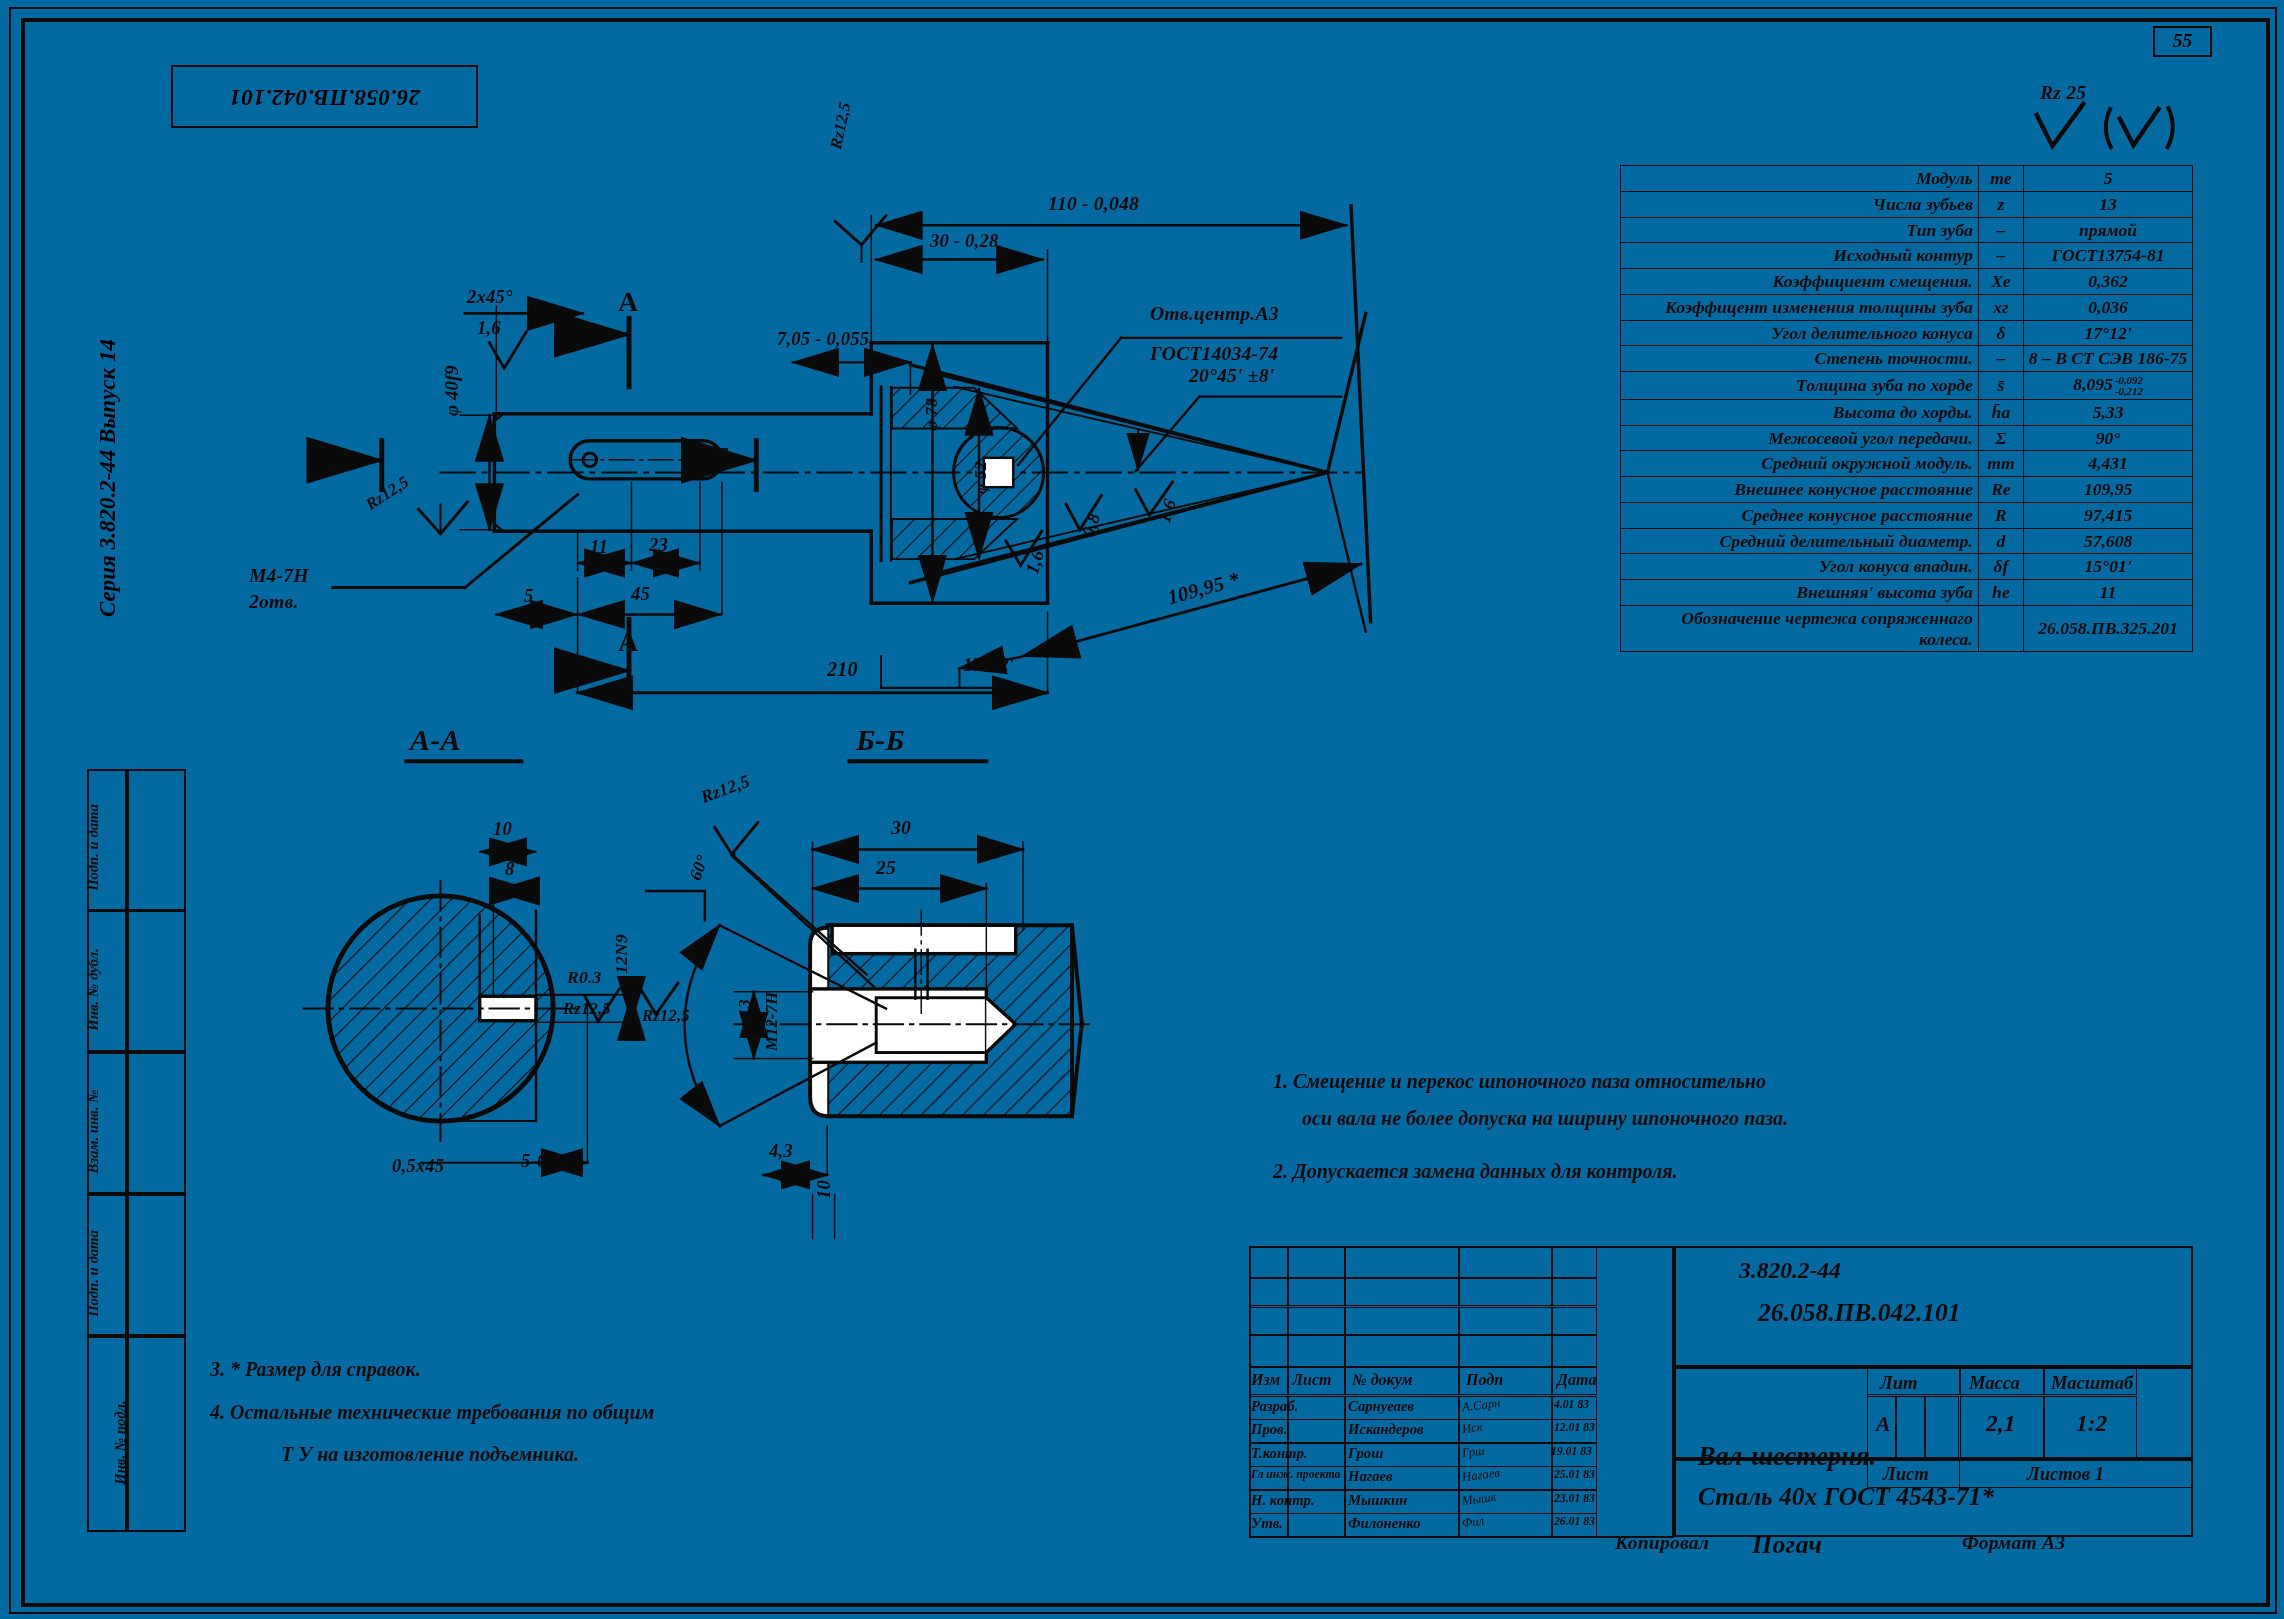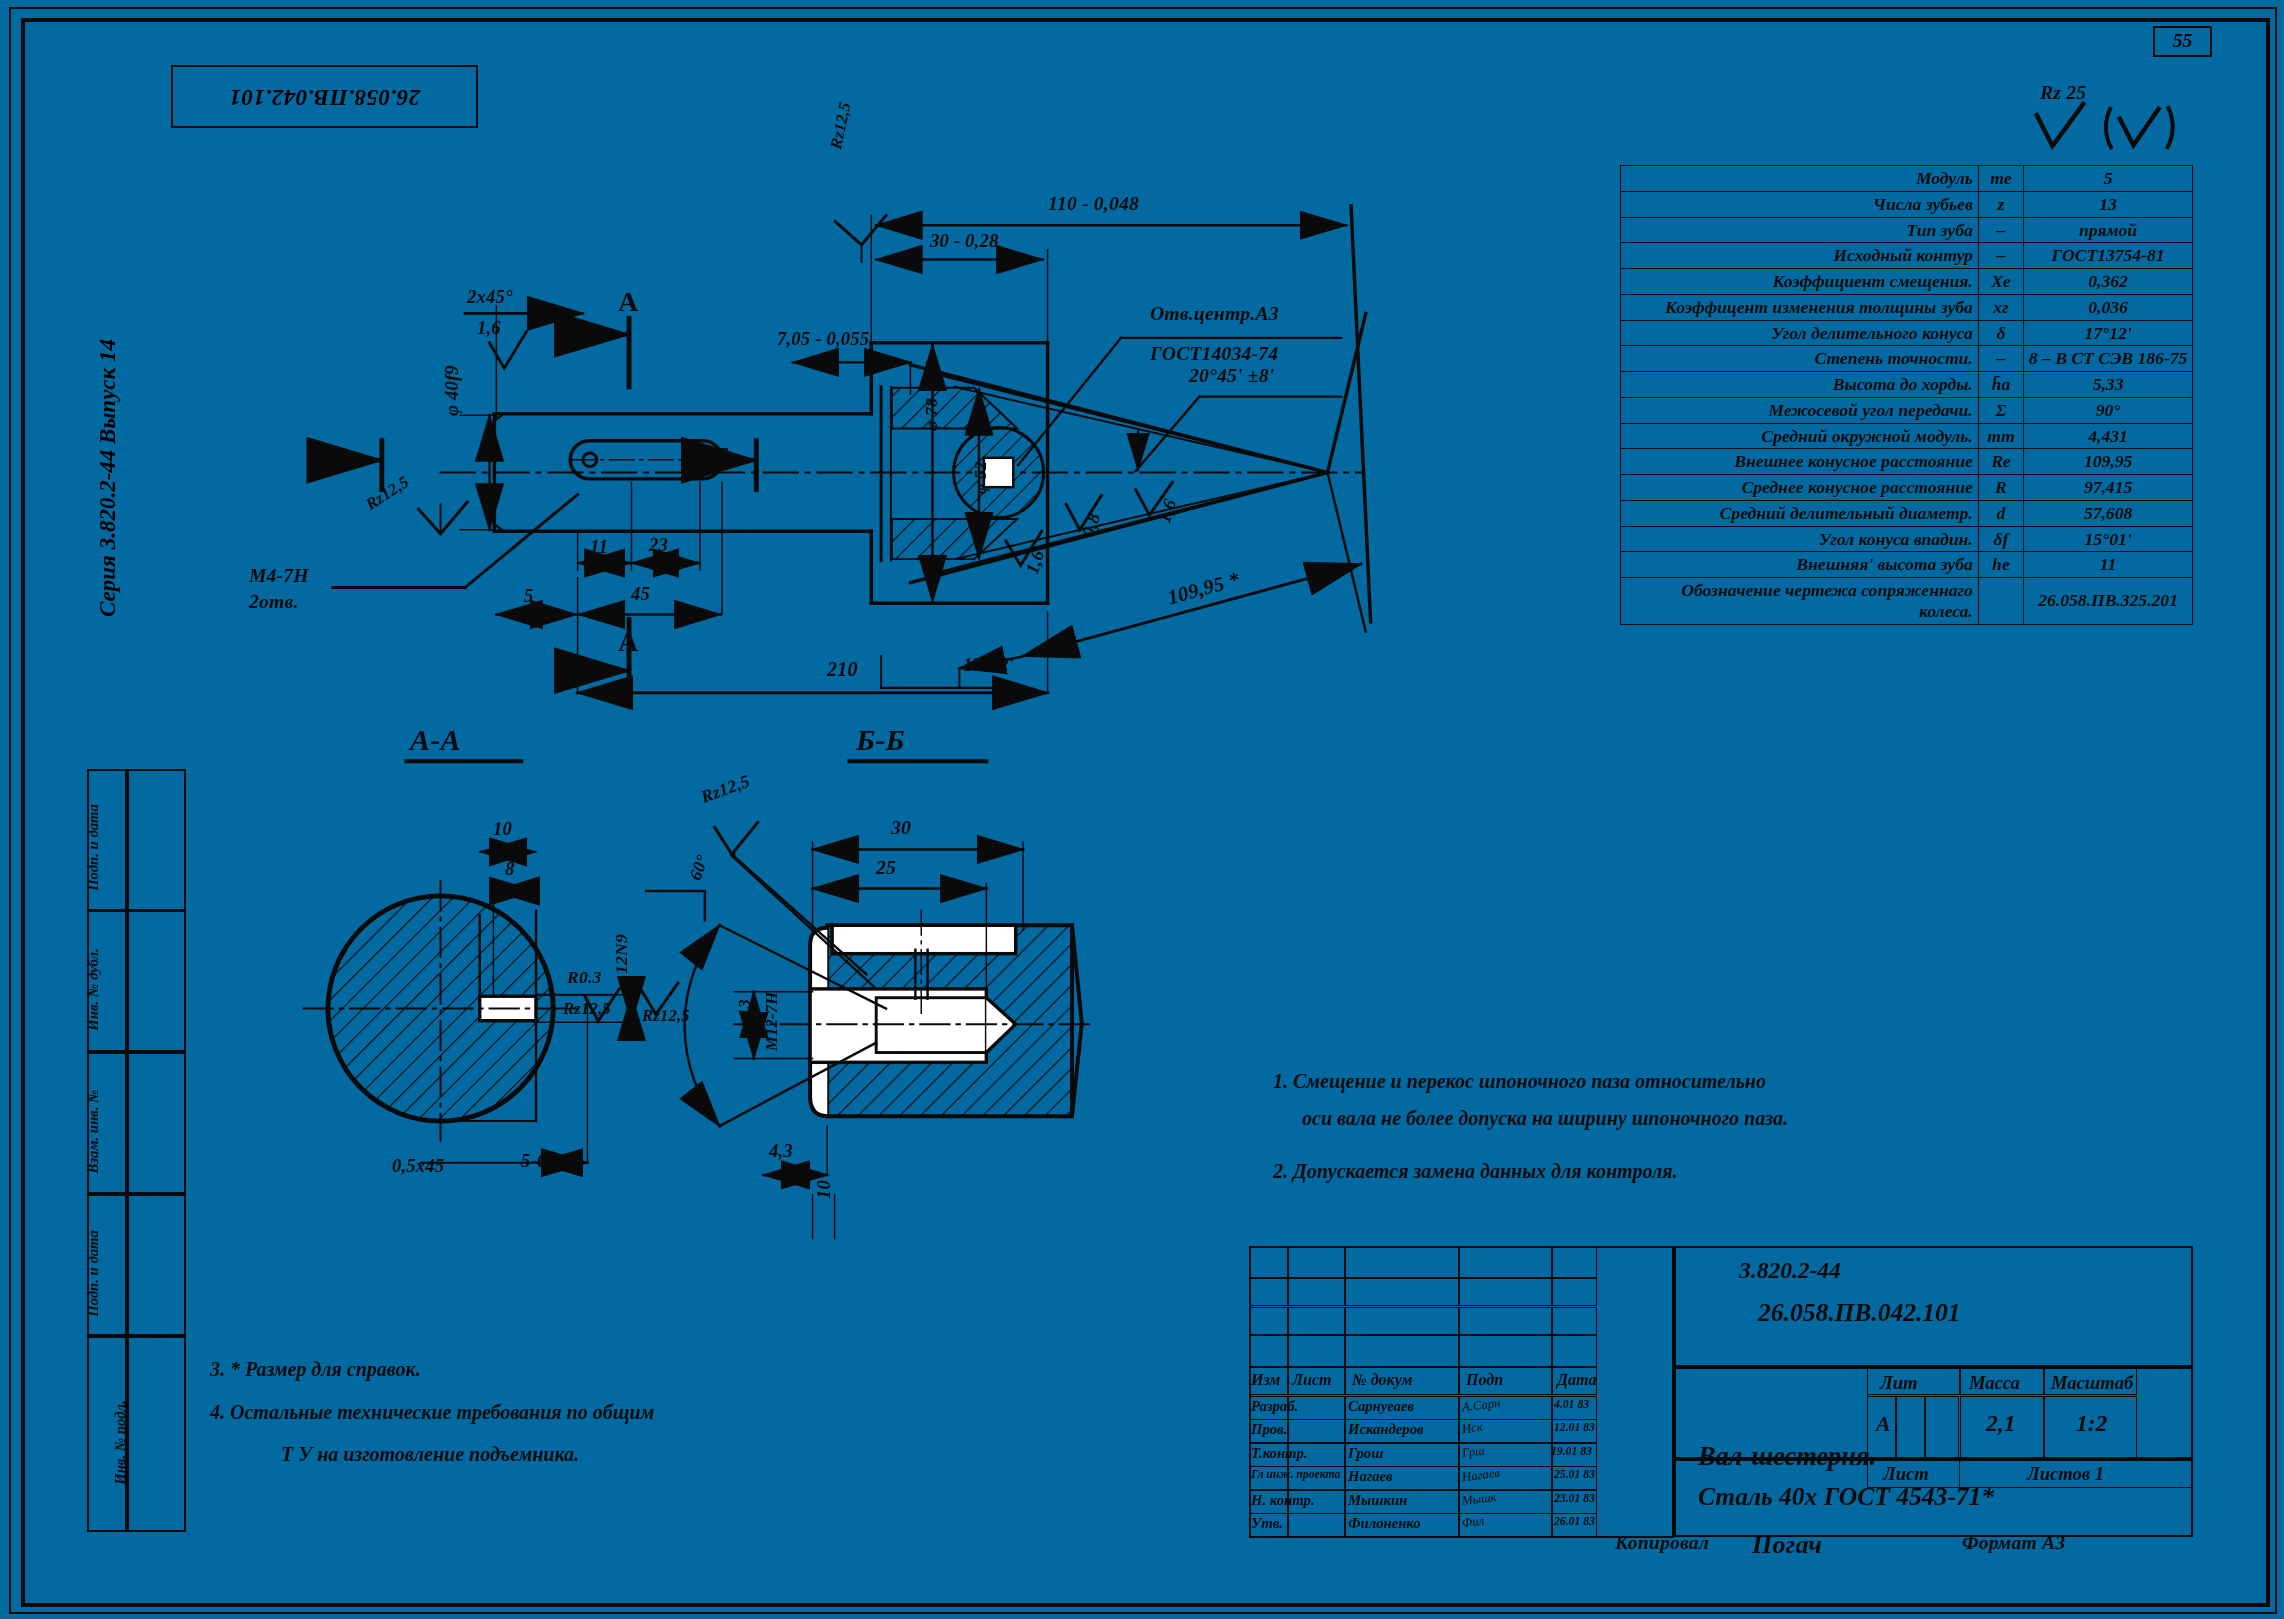--- a/index.html
+++ b/index.html
@@ -413,20 +413,25 @@
         </tr>
         <tr>
           <td class="nm">Угол делительного конуса</td>
           <td class="sym">δ</td>
           <td class="val">17°12'</td>
         </tr>
         <tr>
           <td class="nm">Степень  точности.</td>
           <td class="sym">–</td>
           <td class="val">8 – B СТ СЭВ 186-75</td>
+        </tr>
+        <tr>
+          <td class="nm">Толщина зуба по хорде</td>
+          <td class="sym">s̄</td>
+          <td class="val"><span>8,095</span><span class="tol">-0,092<br>-0,212</span></td>
         </tr>
         <tr>
           <td class="nm">Высота до хорды.</td>
           <td class="sym">h̄a</td>
           <td class="val">5,33</td>
         </tr>
         <tr>
           <td class="nm">Межосевой угол передачи.</td>
           <td class="sym">Σ</td>
           <td class="val">90°</td>

